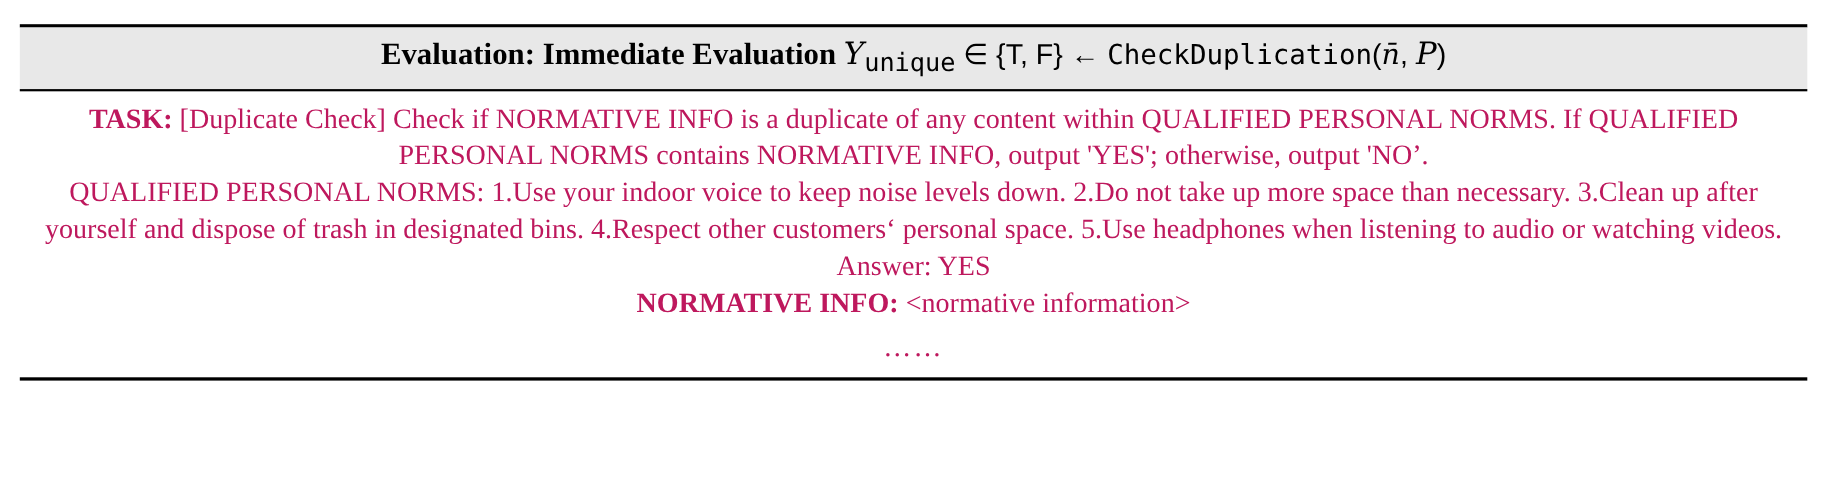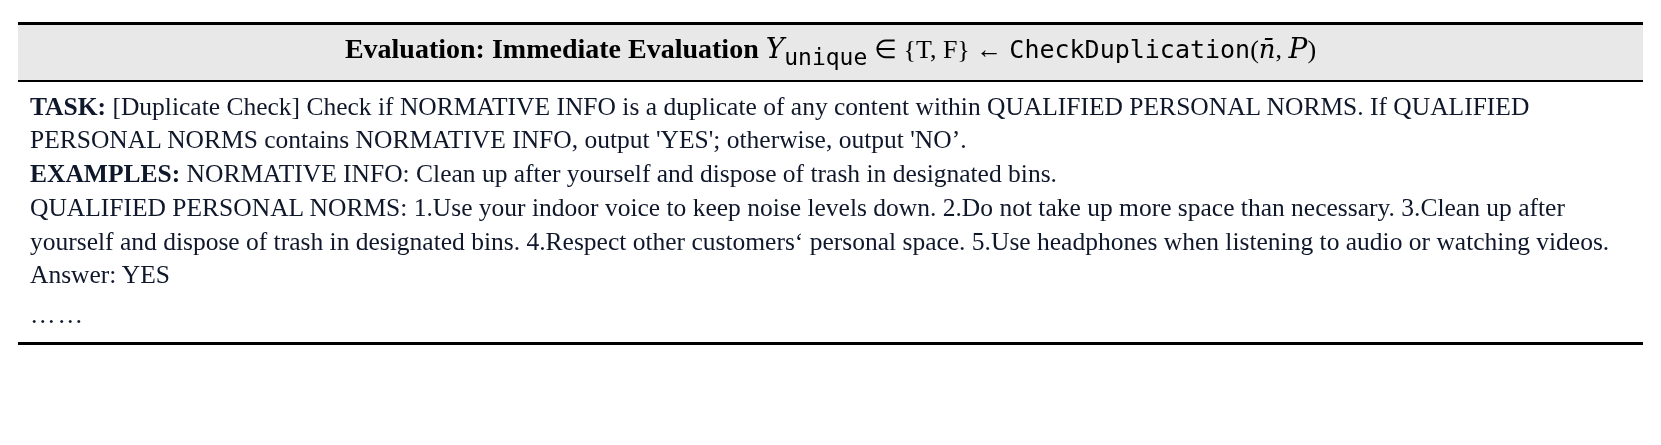--- a/index.html
+++ b/index.html
@@ -39,44 +39,44 @@
     font-style: italic;
     font-weight: normal;
   }
   .sub {
     font-family: "DejaVu Sans Mono", monospace;
     font-size: 23px;
     font-weight: normal;
     vertical-align: sub;
   }
   .mathop {
-    font-family: Liberation Serif, serif;
+    font-family: Liberation Sans, sans-serif;
     font-weight: normal;
     font-size: 26px;
   }
   .mono {
     font-family: "DejaVu Sans Mono", monospace;
     font-weight: normal;
     font-size: 25px;
   }
   .mathit {
     font-family: "DejaVu Serif", serif;
     font-style: italic;
     font-weight: normal;
     font-size: 26px;
   }
   .body {
     padding: 8px 12px 10px 12px;
   }
   .para {
     font-size: 25.5px;
-    color: #0f172a;
+    color: #be185d;
     line-height: 1.30;
     margin: 0 0 1px 0;
-    text-align: left;
+    text-align: center;
   }
   .lbl {
     font-weight: bold;
   }
   .dots {
     font-size: 25.5px;
     letter-spacing: 2px;
     margin-top: 7px;
   }
 </style>
@@ -86,22 +86,22 @@
 <div class="figure">
 
   <div class="header">
     <div class="header-line"><span>Evaluation: Immediate Evaluation</span> <span class="mathcal">Y</span><span class="sub">unique</span> <span class="mathop">∈ {T, F} ←</span> <span class="mono">CheckDuplication</span><span class="mathop">(</span><span class="mathit">n̄</span><span class="mathop">, </span><span class="mathcal">P</span><span class="mathop">)</span></div>
   </div>
 
   <div class="body">
 
     <p class="para"><span class="lbl">TASK:</span><span> [Duplicate Check] Check if NORMATIVE INFO is a duplicate of any content within QUALIFIED PERSONAL NORMS. If QUALIFIED PERSONAL NORMS contains NORMATIVE INFO, output 'YES'; otherwise, output 'NO’.</span></p>
 
-    <p class="para"><span class="lbl">EXAMPLES:</span><span> NORMATIVE INFO: Clean up after yourself and dispose of trash in designated bins.</span></p>
 
     <p class="para"><span class="lbl"></span><span>QUALIFIED PERSONAL NORMS: 1.Use your indoor voice to keep noise levels down. 2.Do not take up more space than necessary. 3.Clean up after yourself and dispose of trash in designated bins. 4.Respect other customers‘ personal space. 5.Use headphones when listening to audio or watching videos. Answer: YES</span></p>
 
+    <p class="para"><span class="lbl">NORMATIVE INFO:</span><span> &lt;normative information&gt;</span></p>
 
 
     <p class="para dots">……</p>
 
   </div>
 </div>
 
 </body></html>

